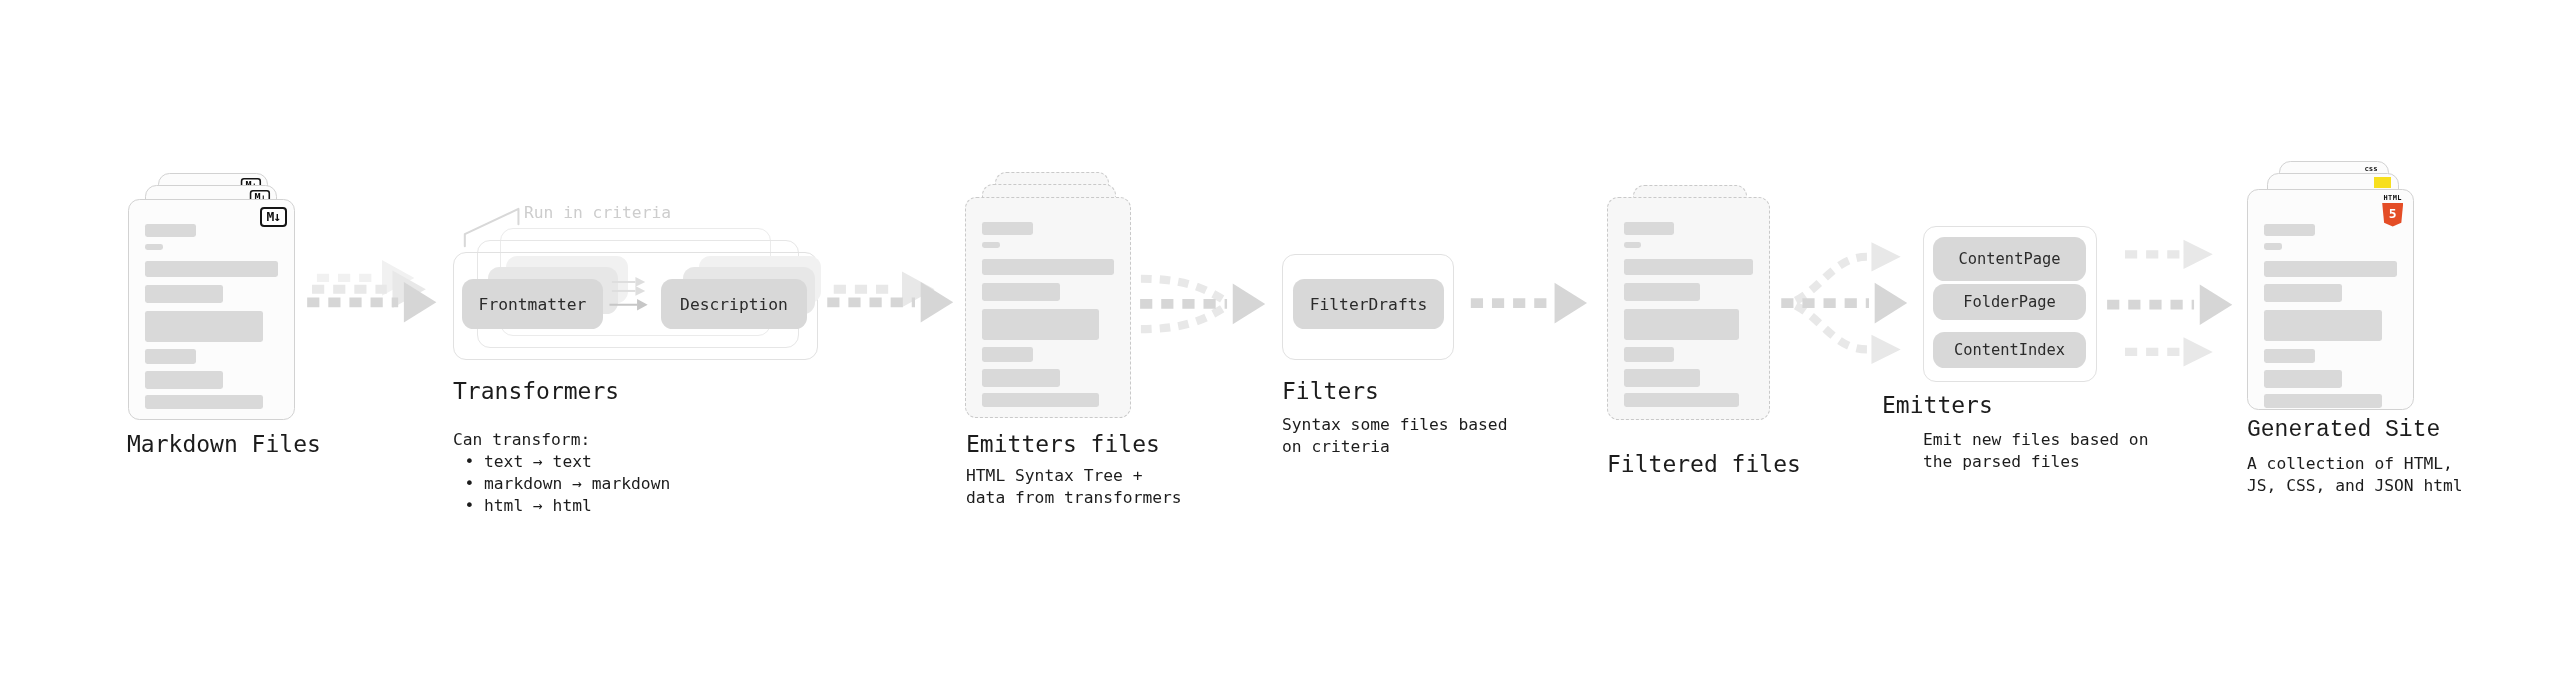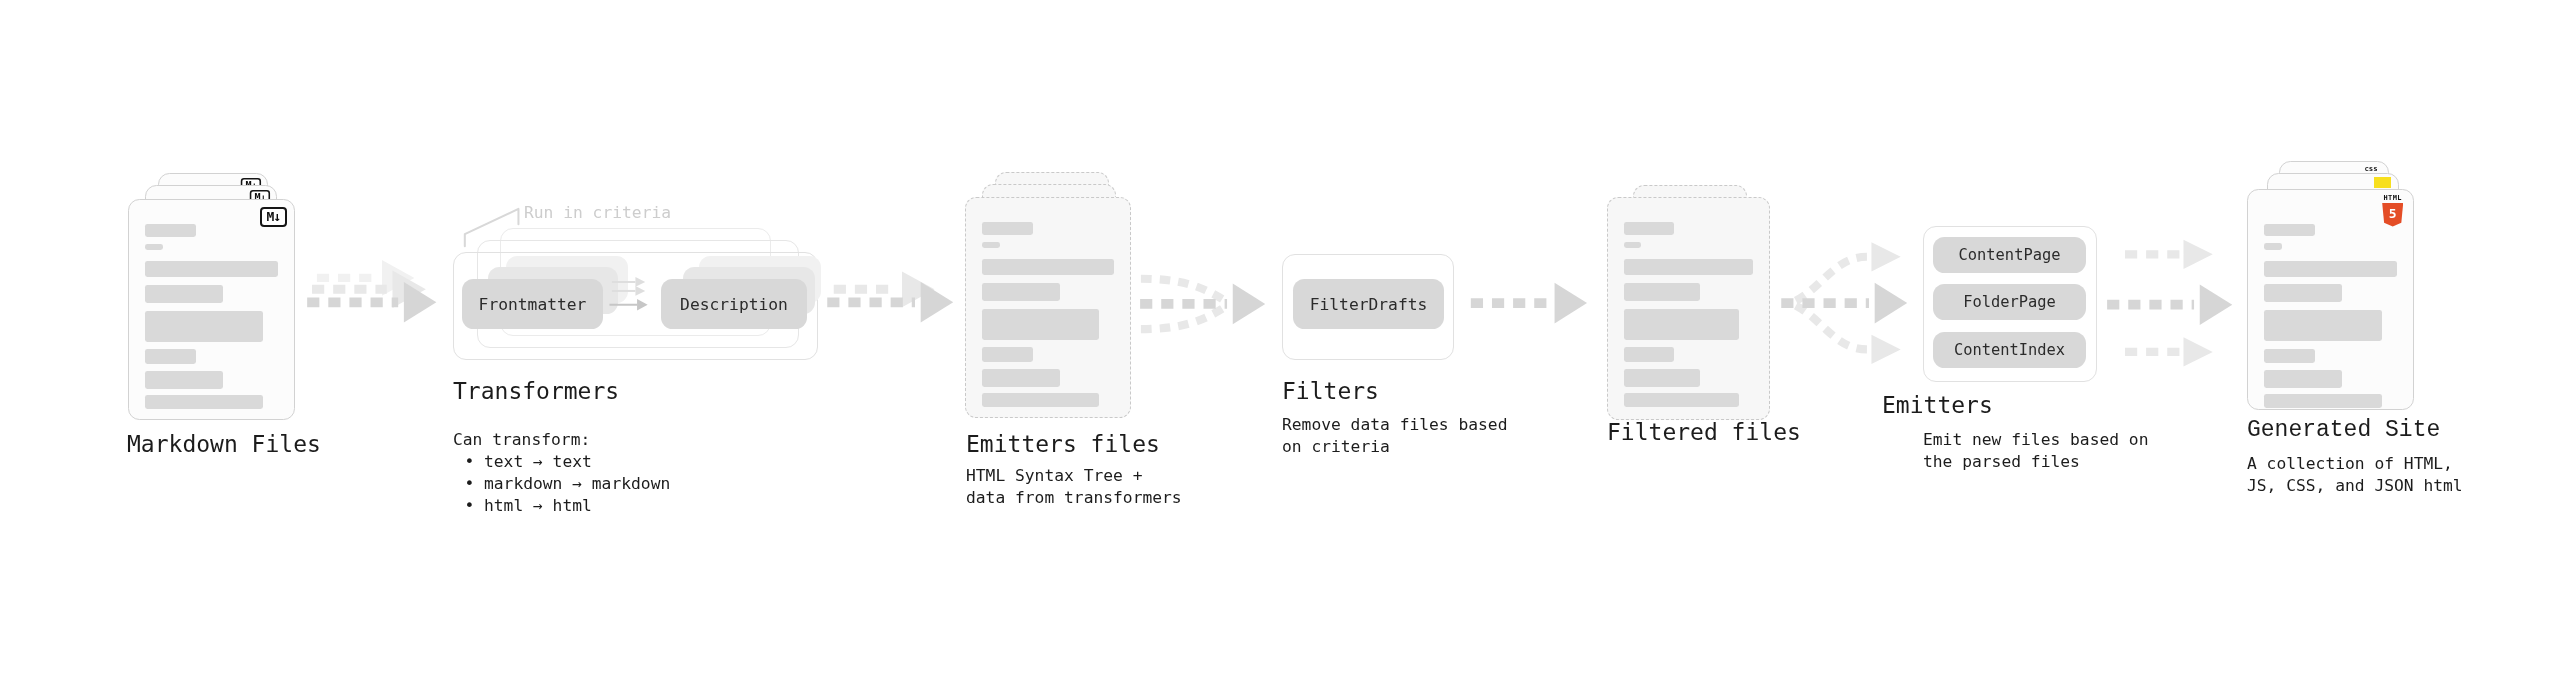--- a/index.html
+++ b/index.html
@@ -130,45 +130,45 @@
       <div>HTML Syntax Tree +</div>
       <div>data from transformers</div>
     </div>
   </div>
 
   <div>
     <div class="obox fill" style="left:1282px;top:254px;width:172px;height:106px;"></div>
     <div class="pill" style="left:1293px;top:279px;width:151px;height:50px;text-align:right;">FilterDrafts</div>
     <div class="stage-title" style="left:1282px;top:379px;">Filters</div>
     <div class="stage-desc" style="left:1282px;top:414px;">
-      <div>Remove data files based</div>
+      <div>Syntax some files based</div>
       <div>on criteria</div>
     </div>
   </div>
 
   <div>
     <div class="card dashedc" style="left:1633px;top:185px;width:114px;height:221px;"></div>
     <div class="card dashedc" style="left:1607px;top:197px;width:163px;height:223px;">
       <div class="bars">
         <div class="bar r1"></div>
           <div class="bar r2"></div>
           <div class="bar r3"></div>
           <div class="bar r4"></div>
         <div class="bar r5"></div>
           <div class="bar r6"></div>
           <div class="bar r7"></div>
           <div class="bar r8"></div>
       </div>
     </div>
-    <div class="stage-title" style="left:1607px;top:420px;">Filtered files</div>
+    <div class="stage-title" style="left:1607px;top:452px;">Filtered files</div>
   </div>
 
   <div>
     <div class="obox fill" style="left:1923px;top:226px;width:174px;height:156px;"></div>
-    <div class="pill" style="left:1933px;top:237px;width:153px;height:36px;font-size:15.4px;">ContentPage</div>
+    <div class="pill" style="left:1933px;top:237px;width:153px;height:44px;font-size:15.4px;">ContentPage</div>
     <div class="pill" style="left:1933px;top:284px;width:153px;height:36px;font-size:15.4px;">FolderPage</div>
     <div class="pill" style="left:1933px;top:332px;width:153px;height:36px;font-size:15.4px;">ContentIndex</div>
     <div class="stage-title" style="left:1882px;top:393px;">Emitters</div>
     <div class="stage-desc" style="left:1923px;top:429px;">
       <div>Emit new files based on</div>
       <div>the parsed files</div>
     </div>
   </div>
 
   <div>

